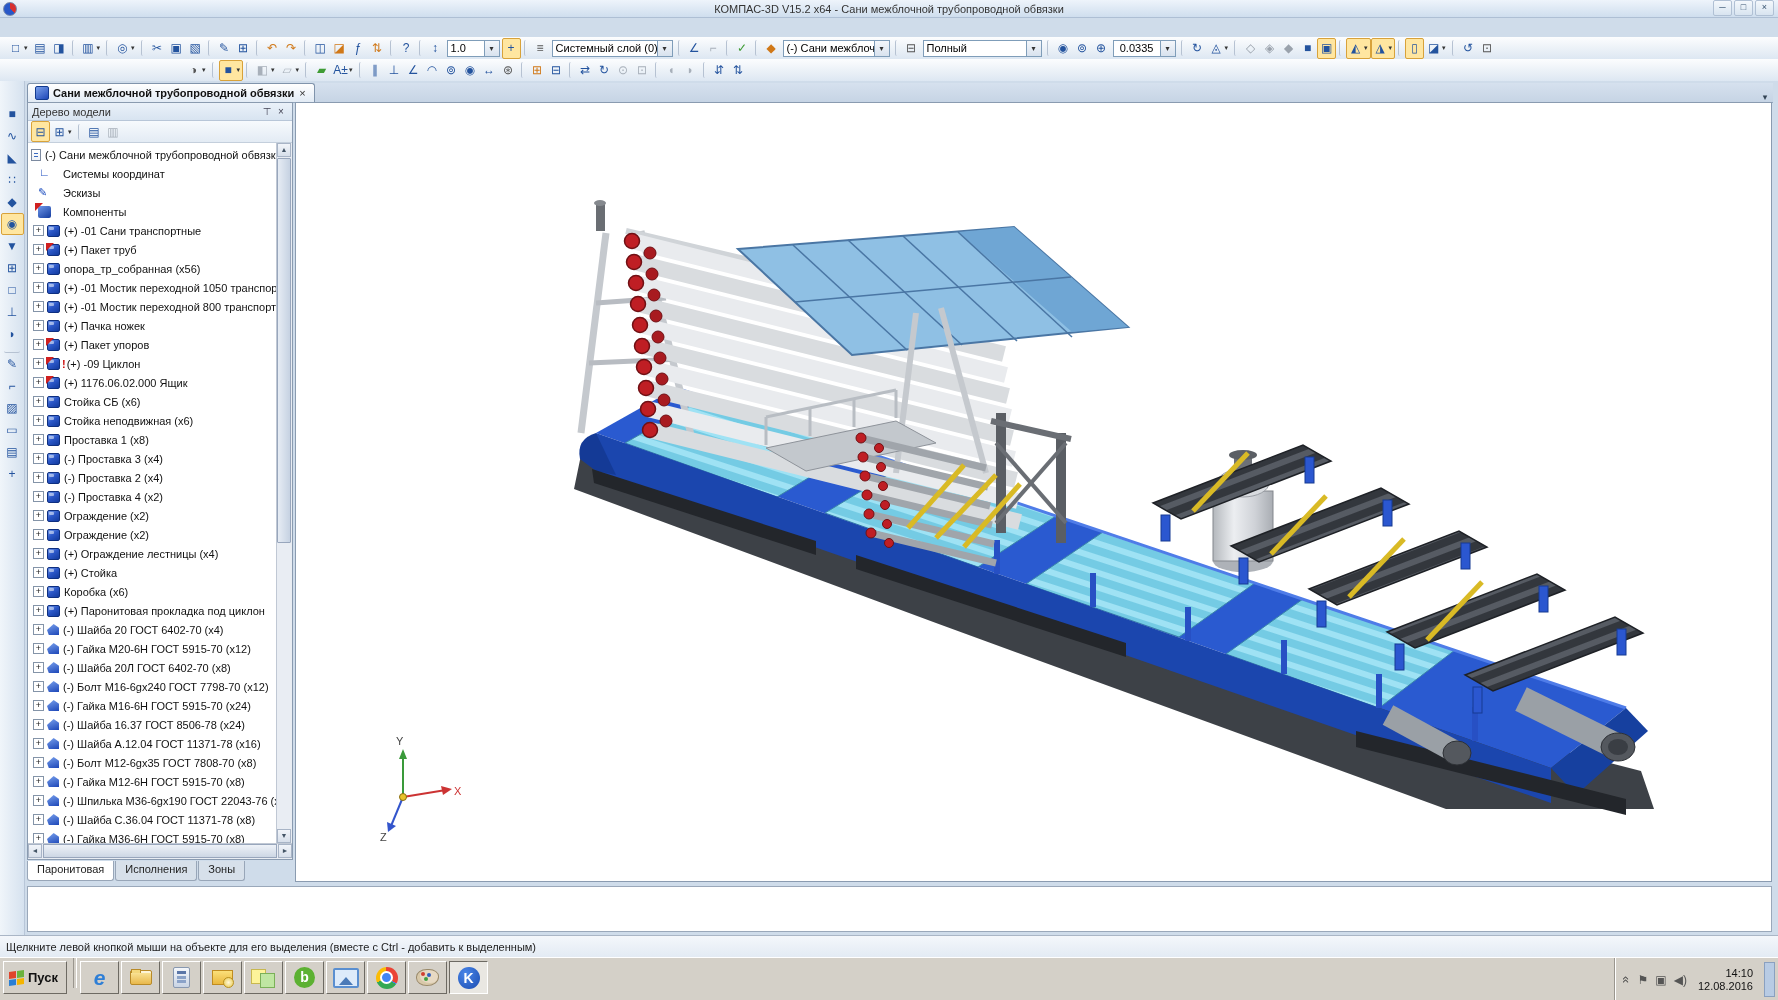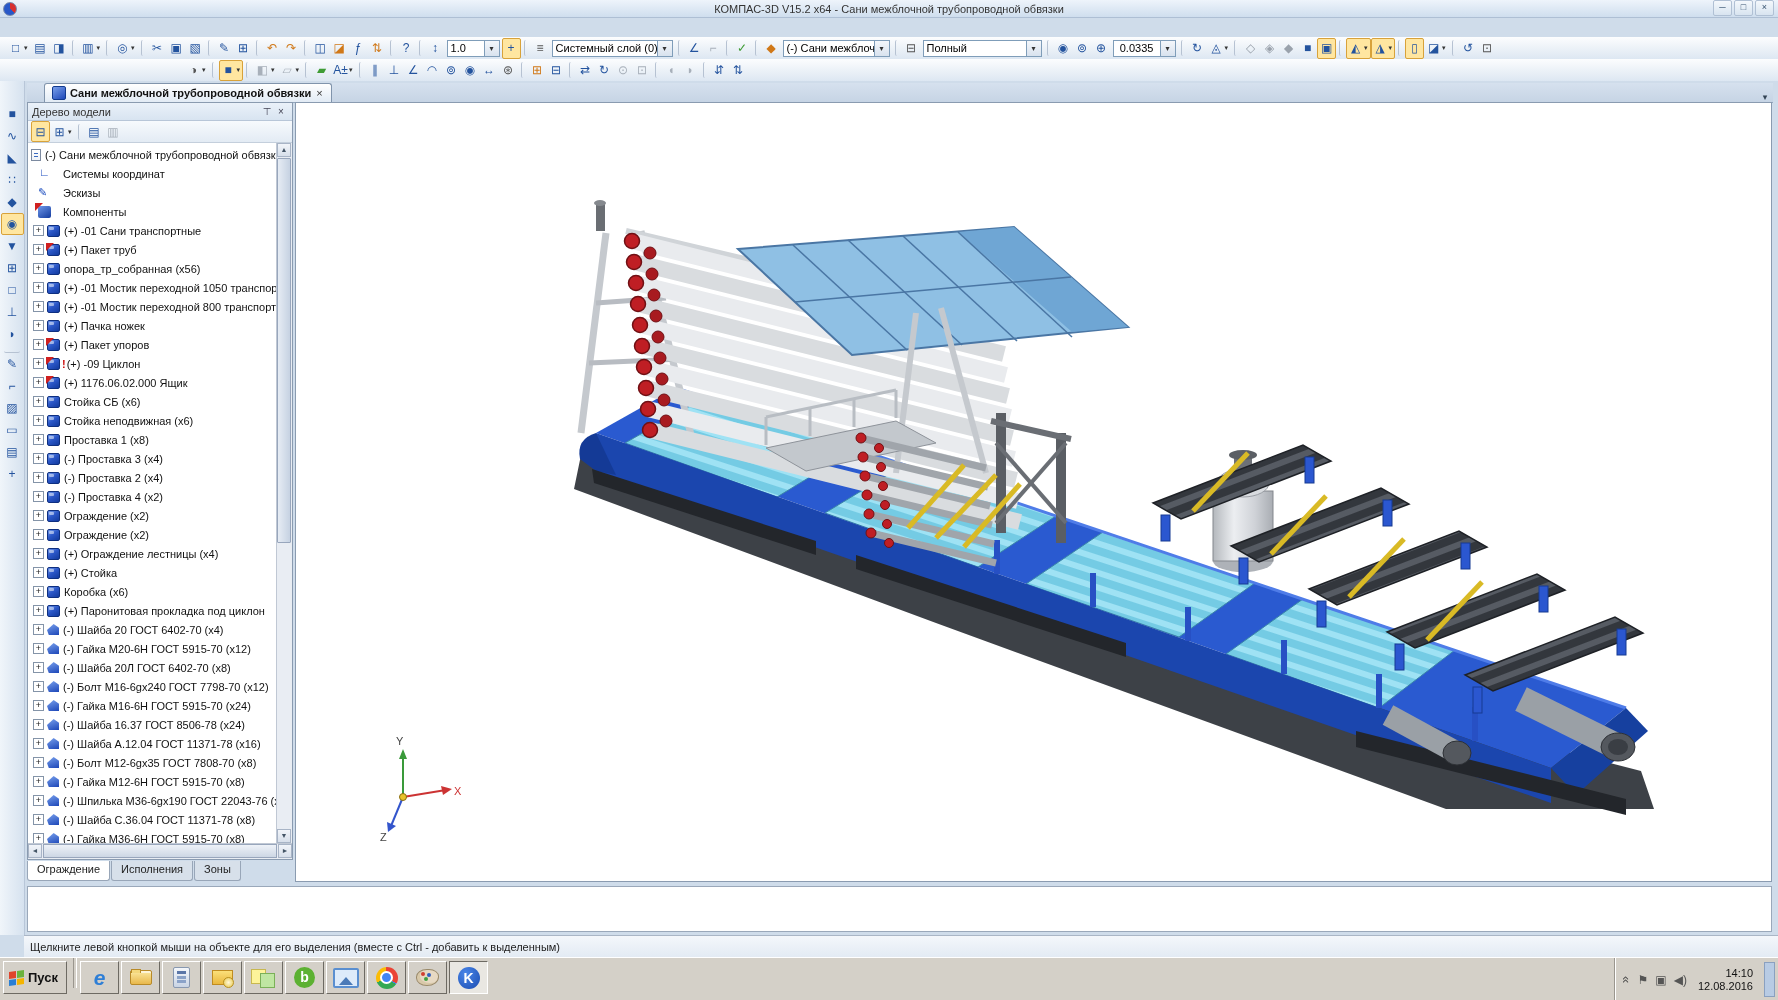--- a/index.html
+++ b/index.html
@@ -52,21 +52,21 @@
   .side-strip{position:absolute;left:0;top:0;width:25px;height:100%;
     background:linear-gradient(to right,#f0f5fa,#d6e2ef);border-right:1px solid #b8c6d8;
     display:flex;flex-direction:column;align-items:center;padding-top:22px;box-sizing:border-box;}
   .sb-item{width:21px;height:20px;display:flex;align-items:center;justify-content:center;
     font-size:12px;color:#23539e;border:1px solid transparent;border-radius:2px;flex:none;}
   .sb-item[data-state="pressed"]{background:#ffe6a0;border-color:#d8a23a;}
   .sb-item[data-type="sep"]{height:7px;border:none;border-bottom:1px solid #b6c2d2;width:16px;}
   
   .doc-tabrow{position:absolute;top:2px;left:27px;right:5px;height:19px;
     background:linear-gradient(#d6e1ee,#c6d4e5);border-bottom:1px solid #93a7bf;display:flex;align-items:flex-end;}
-  .doc-tab{display:flex;align-items:center;gap:4px;padding:2px 7px;margin-left:17px;
+  .doc-tab{display:flex;align-items:center;gap:4px;padding:2px 7px;margin-left:0;
     background:linear-gradient(#ffffff,#e2ebf5);border:1px solid #8094ac;border-bottom:none;
     border-radius:3px 3px 0 0;font-weight:bold;font-size:11px;color:#111;}
   .asm-doc-icon{width:12px;height:12px;background:linear-gradient(145deg,#7aa0ea,#1d47b8);
     border:1px solid #123a8f;border-radius:2px;}
   .tab-close{font-size:11px;color:#333;padding:0 1px;font-weight:normal;}
   .doc-tab-overflow{margin-left:auto;width:16px;text-align:center;font-size:9px;color:#345;}
   
   .tree-panel{position:absolute;top:21px;left:27px;width:266px;height:758px;background:#fff;
     border:1px solid #8a9bb0;box-sizing:border-box;display:flex;flex-direction:column;}
   .tree-header{height:17px;background:linear-gradient(#eaf1f9,#d8e4f1);border-bottom:1px solid #b8c6d8;
@@ -122,21 +122,21 @@
   .btab[data-active="1"]{background:#fff;}
   
   .viewport{position:absolute;top:21px;left:295px;right:6px;height:780px;background:#fff;
     border:1px solid #8a9bb0;box-sizing:border-box;overflow:hidden;}
   
   .prop-strip{position:absolute;top:805px;left:27px;right:6px;height:46px;background:#fff;
     border:1px solid #9aa8ba;box-sizing:border-box;}
   
   .statusbar{position:absolute;top:935px;left:0;right:0;height:22px;
     background:linear-gradient(#f4f7fb,#e2eaf3);border-top:1px solid #aab6c6;
-    display:flex;align-items:center;padding-left:6px;color:#222;margin-left:24px;}
+    display:flex;align-items:center;padding-left:6px;color:#222;}
   
   .taskbar{position:absolute;top:957px;left:0;right:0;height:43px;background:#d4d0c8;
     border-top:1px solid #fff;display:flex;align-items:flex-start;}
   .start-btn{display:flex;align-items:center;gap:4px;margin:3px 4px 3px 3px;padding:0 8px 0 5px;height:31px;
     background:#d4d0c8;border:1px solid;border-color:#fff #6d6a63 #6d6a63 #fff;font-weight:bold;font-size:13px;color:#111;}
   .flag{width:15px;height:14px;display:grid;grid-template:1fr 1fr / 1fr 1fr;gap:1px;transform:skewY(-8deg);}
   .flag span{border-rad ius:1px;}
   .flag .f1{background:#e0442c;} .flag .f2{background:#6cb33f;}
   .flag .f3{background:#2a7fd4;} .flag .f4{background:#f4b400;}
   .qsep{width:2px;height:30px;border-left:1px solid #9a968e;border-right:1px solid #fff;margin:0 2px;}
@@ -1123,21 +1123,21 @@
       </div>
       <div class="hscroll" data-name="tree-horizontal-scrollbar">
         <div class="scroll-btn left" data-name="scroll-left-icon">◄</div>
         <div class="hthumb" data-name="scrollbar-thumb"></div>
         <div class="scroll-btn right" data-name="scroll-right-icon">►</div>
       </div>
     </div>
 
     <div class="bottom-tabs" data-name="document-mode-tabs">
 
-        <span class="btab" data-name="mode-tab" data-active="1">Ограждение</span>
+        <span class="btab" data-name="mode-tab" data-active="1">Паронитовая</span>
 
         <span class="btab" data-name="mode-tab">Исполнения</span>
 
         <span class="btab" data-name="mode-tab">Зоны</span>
       </div>
 
     <div class="viewport" data-name="3d-viewport">
       <svg width="1479" height="780" viewBox="0 0 1479 780" data-name="3d-model">
         <defs>
           <pattern id="rackp" width="14" height="14" patternUnits="userSpaceOnUse" patternTransform="rotate(69)">

